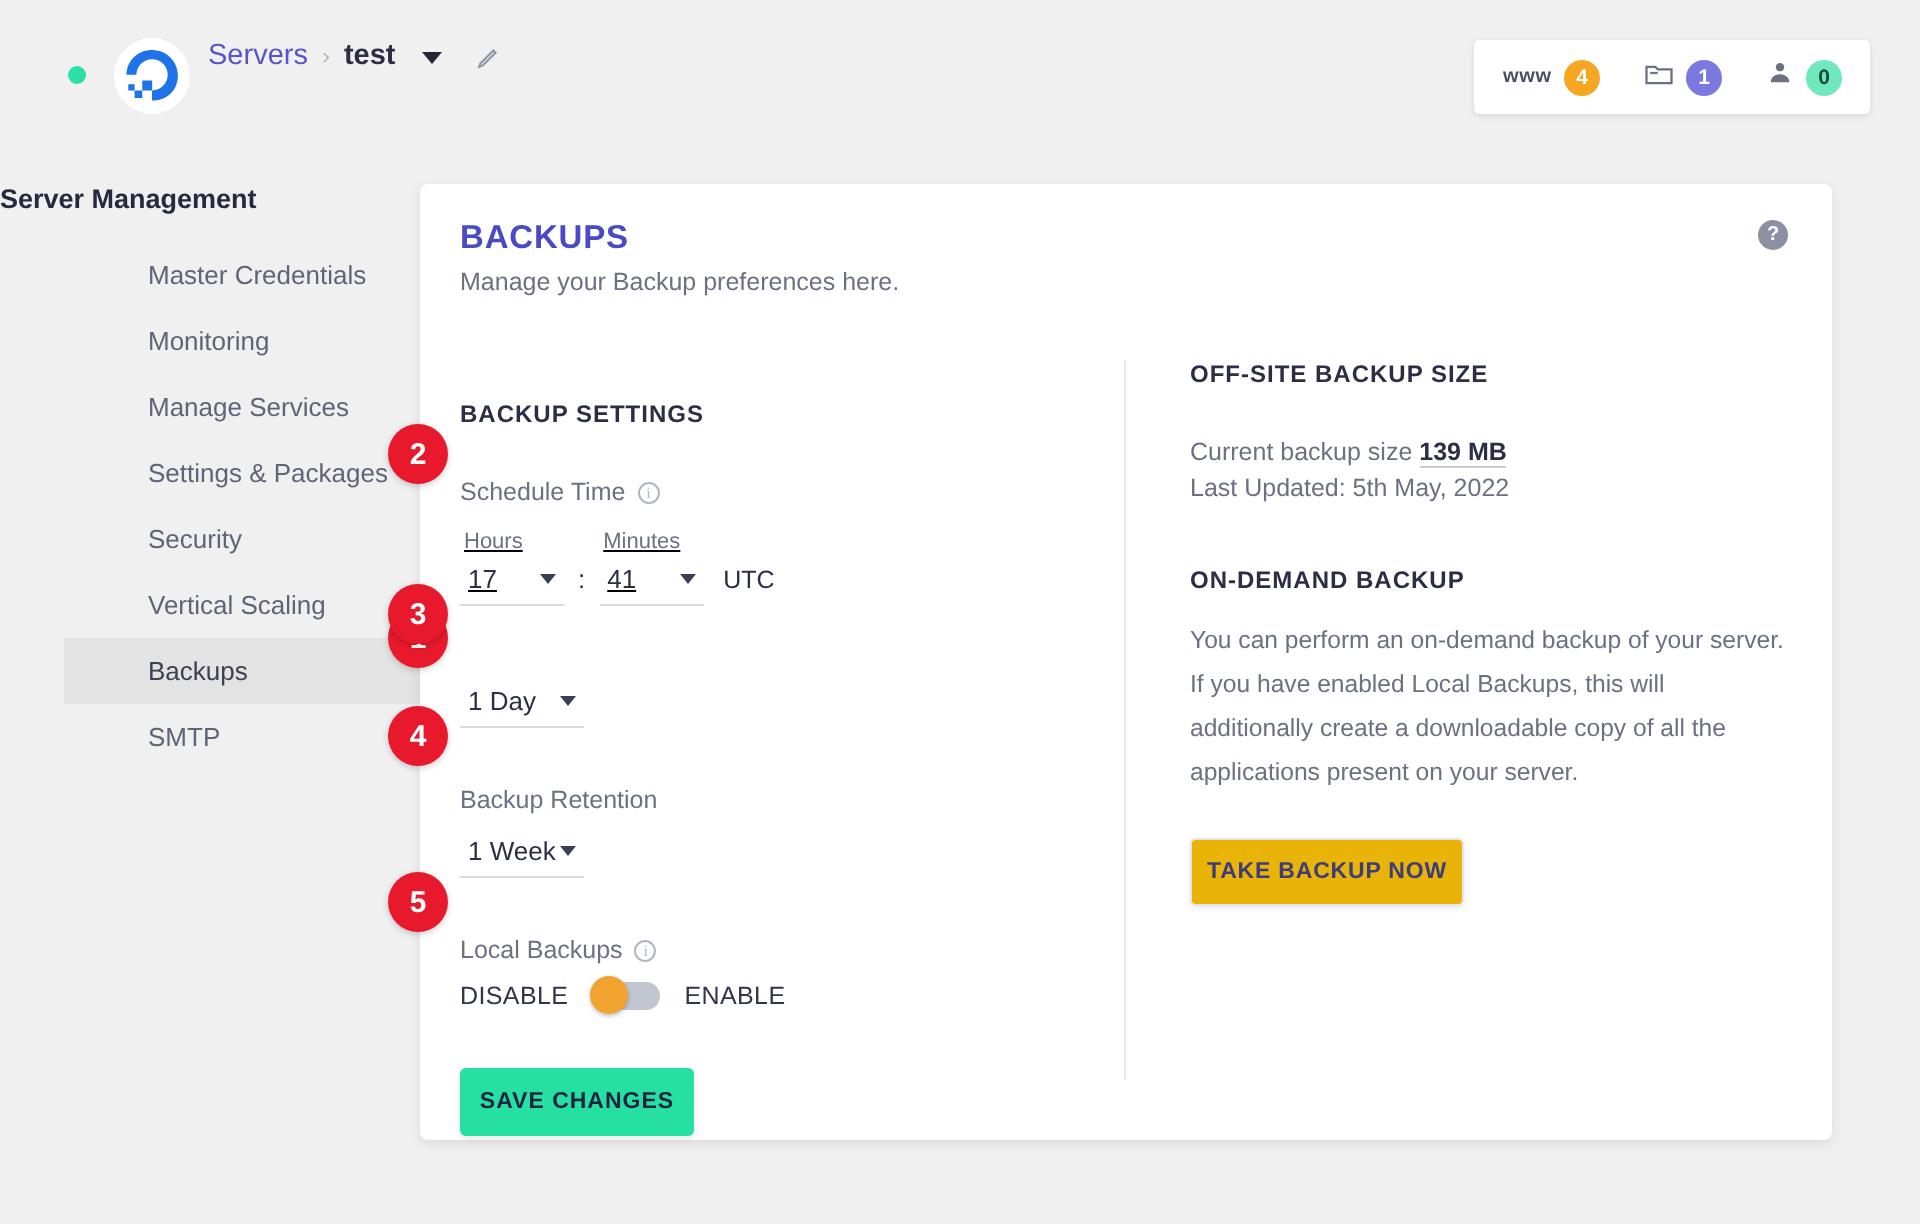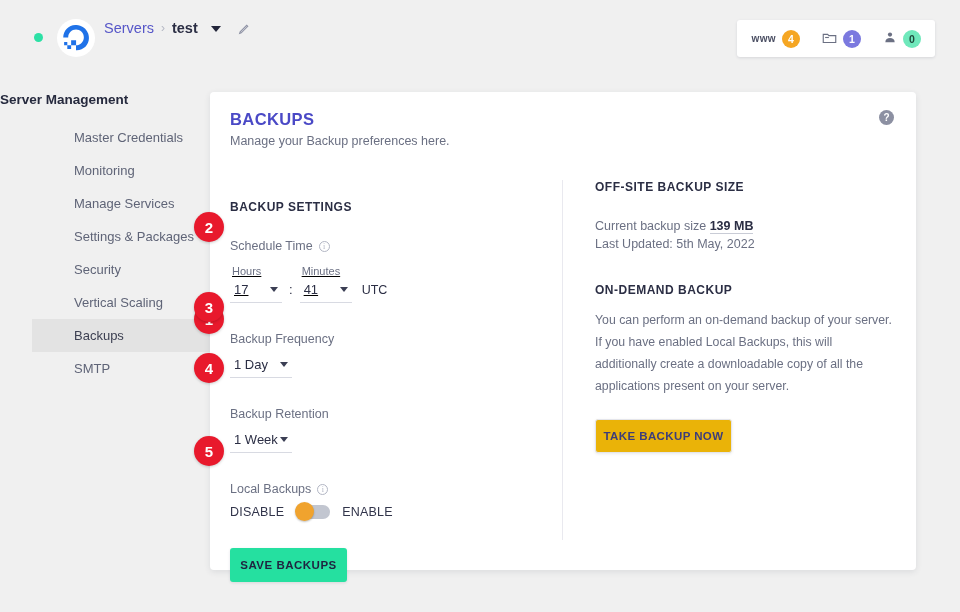--- a/index.html
+++ b/index.html
@@ -304,23 +304,20 @@
             <span>41</span>
             <span class="caret"></span>
           </div>
         </div>
         <span class="utc">UTC</span>
       </div>
 
       <div class="gap-big"></div>
 
       
-      <div class="field-label">
-        <span>Backup Frequency</span>
-      </div>
       <div class="sel sel-wide">
         <span>1 Day</span>
         <span class="caret"></span>
       </div>
 
       <div class="gap-big"></div>
 
       
       <div class="field-label">
         <span>Backup Retention</span>
@@ -339,21 +336,21 @@
       </div>
 
       <div class="toggle-row">
         <span class="tg-label">DISABLE</span>
         <span class="switch">
           <span class="knob"></span>
         </span>
         <span class="tg-label">ENABLE</span>
       </div>
 
-      <button class="save-btn">SAVE BACKUPS</button>
+      <button class="save-btn">SAVE CHANGES</button>
     </div>
 
     <div class="rcol">
 
       <div class="sec-head">OFF-SITE BACKUP SIZE</div>
 
       <div class="r-line">
         <span>Current backup size</span>
         <span class="r-strong">139 MB</span>
       </div>

